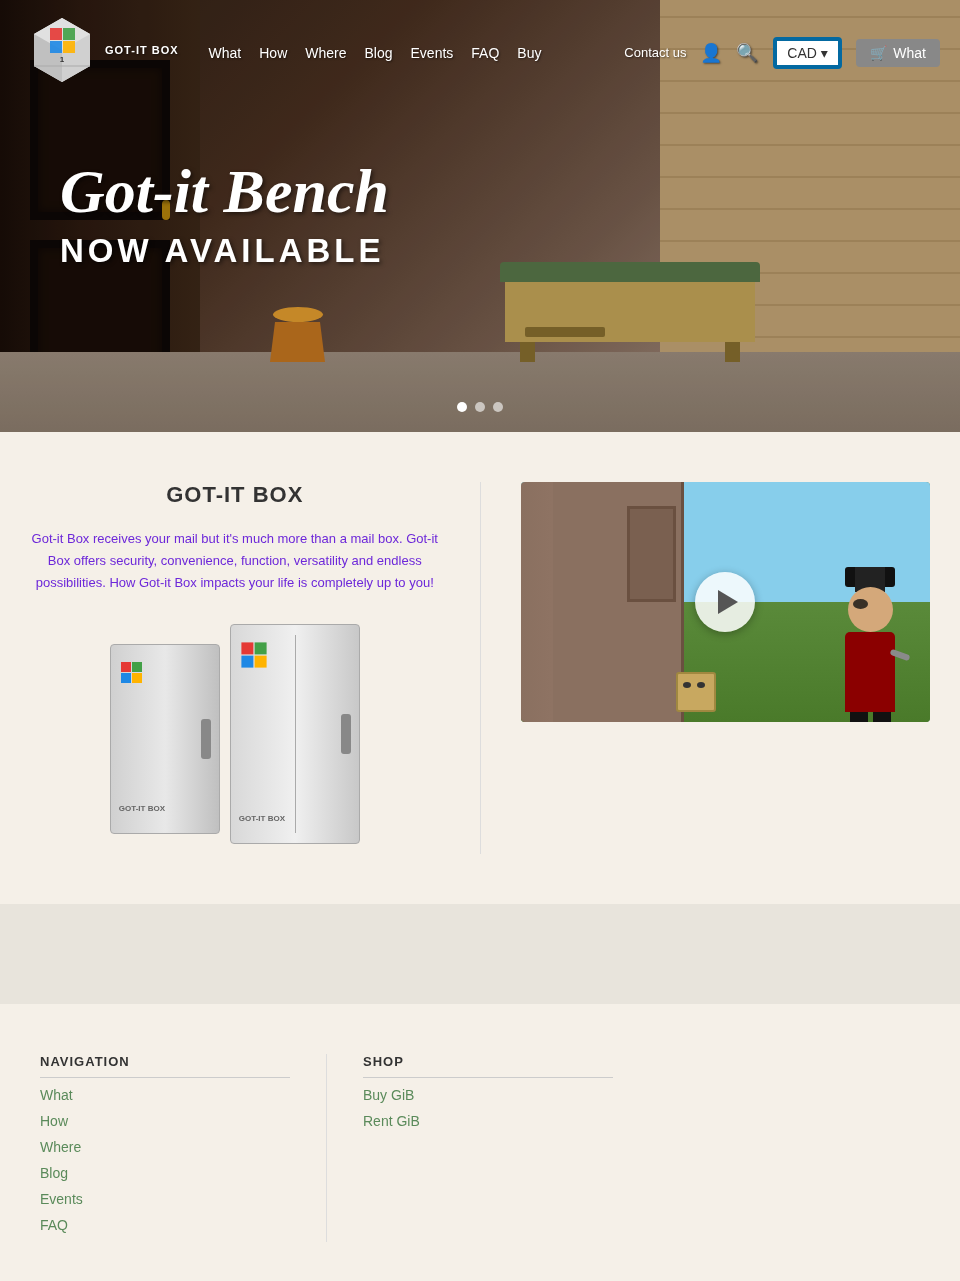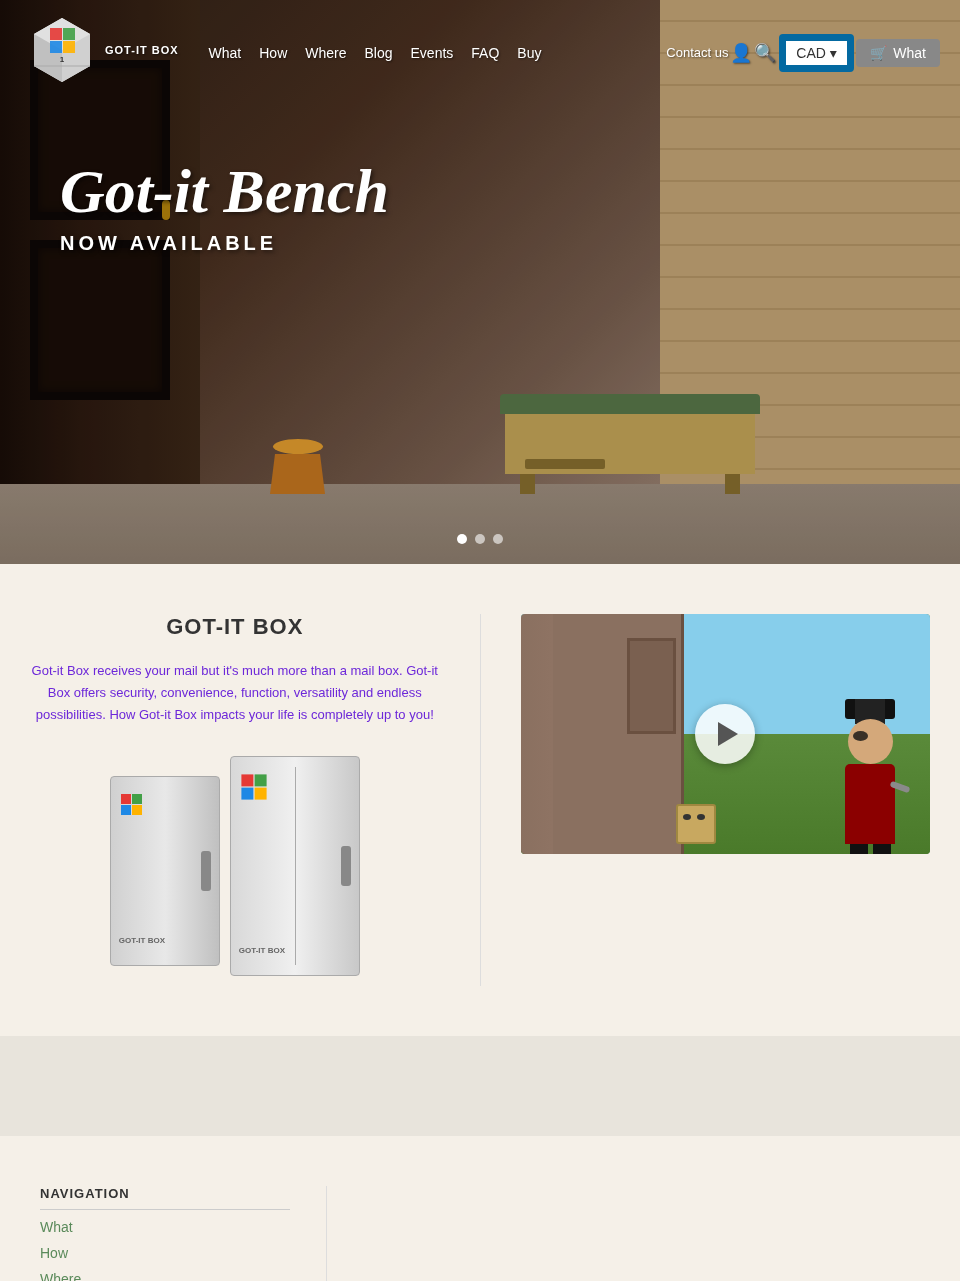--- a/index.html
+++ b/index.html
@@ -30,39 +30,39 @@
       color: #fff;
       text-decoration: none;
       font-size: 14px;
       font-weight: 500;
       text-shadow: 1px 1px 2px rgba(0,0,0,0.5);
     }
 
     .header-right {
       display: flex;
       align-items: center;
-      gap: 2px;
+      gap: 14px;
     }
     .contact-us-link {
       color: #fff;
       text-decoration: none;
       font-size: 13px;
       text-align: center;
       text-shadow: 1px 1px 2px rgba(0,0,0,0.5);
     }
     .header-icon {
       color: #fff;
       font-size: 18px;
       cursor: pointer;
       text-shadow: 1px 1px 2px rgba(0,0,0,0.5);
     }
     .cad-btn {
       background: #fff;
       color: #333;
-      border: 7px solid #0369a1;
+      border: 4px solid #0369a1;
       border-radius: 4px;
       padding: 4px 10px;
       font-size: 14px;
       cursor: pointer;
       display: flex;
       align-items: center;
       gap: 4px;
     }
     .cart-btn {
       background: #888;
@@ -73,21 +73,21 @@
       font-size: 14px;
       cursor: pointer;
       display: flex;
       align-items: center;
       gap: 6px;
     }
 
     
     .hero {
       width: 100%;
-      height: 564px;
+      height: 432px;
       position: relative;
       overflow: hidden;
     }
 
     
     .hero-scene {
       width: 100%;
       height: 100%;
       background:
         linear-gradient(135deg, #2d1f16 0%, #4a3020 30%, #7a6050 60%, #b8a090 90%);
@@ -186,21 +186,21 @@
     .hero-title-script {
       font-family: Georgia, 'Times New Roman', serif;
       font-style: italic;
       font-size: 62px;
       font-weight: bold;
       color: #fff;
       text-shadow: 2px 2px 4px rgba(0,0,0,0.5);
       line-height: 1;
     }
     .hero-subtitle {
-      font-size: 20px;
+      font-size: 33px;
       font-weight: bold;
       color: #fff;
       letter-spacing: 4px;
       text-shadow: 2px 2px 4px rgba(0,0,0,0.5);
       margin-top: 10px;
     }
 
     .hero-dots {
       position: absolute;
       bottom: 20px;
@@ -653,14 +653,21 @@
         <li><a href="#">Where</a></li>
         <li><a href="#">Blog</a></li>
         <li><a href="#">Events</a></li>
         <li><a href="#">FAQ</a></li>
 
       </ul>
     </div>
 
     <div class="footer-divider"></div>
 
+    <div class="footer-col">
+      <div class="footer-col-title">SHOP</div>
+      <ul>
+        <li><a href="#">Buy GiB</a></li>
+        <li><a href="#">Rent GiB</a></li>
+      </ul>
+    </div>
   </div>
 </div>
 
 </body></html>

